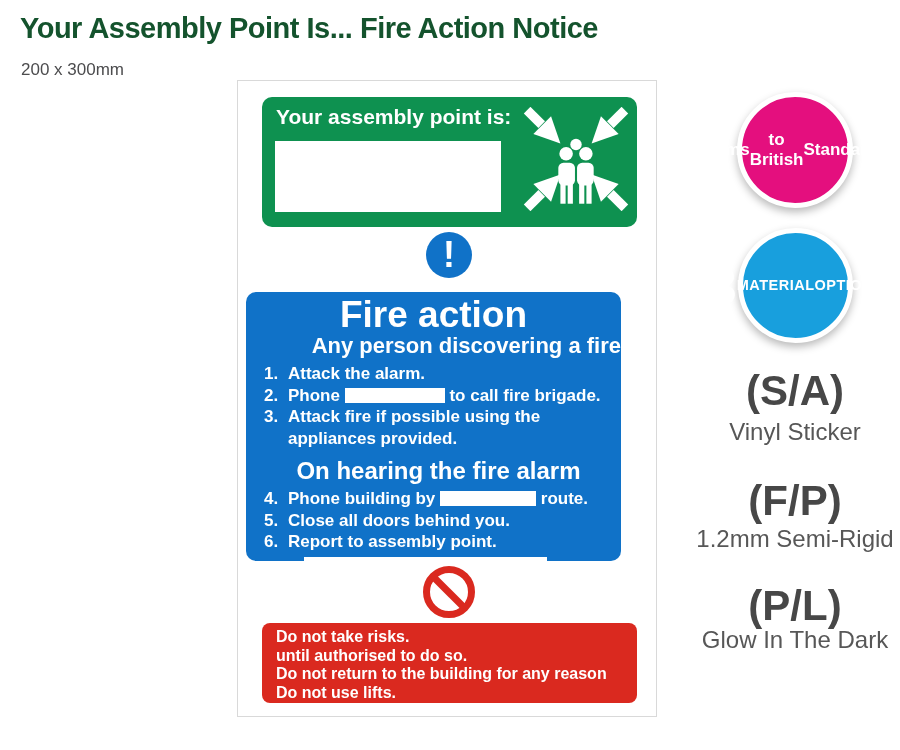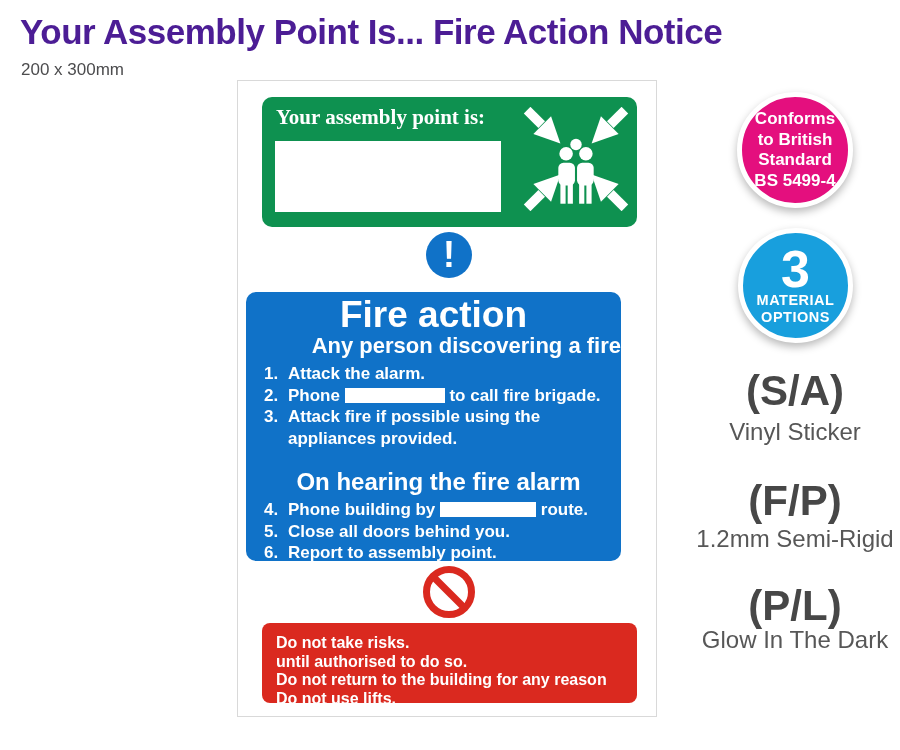--- a/index.html
+++ b/index.html
@@ -1,31 +1,31 @@
 <!DOCTYPE html>
 <html><head>
 <meta charset="utf-8">
 <style>
   * { margin:0; padding:0; box-sizing:border-box; }
   html,body { width:900px; height:750px; background:#ffffff;
               font-family:"Liberation Sans", sans-serif; }
   #stage { position:relative; width:900px; height:750px; background:#fff; overflow:hidden; }
 
   
-  .page-title { position:absolute; left:20px; top:12px; font-size:35px; font-weight:bold;
-                color:#4c1d95; letter-spacing:-0.5px; }
+  .page-title { position:absolute; left:20px; top:12px; font-size:29px; font-weight:bold;
+                color:#14532d; letter-spacing:-0.5px; }
   .size-label { position:absolute; left:21px; top:60px; font-size:17px; color:#4c4c4e; }
 
   
   .card { position:absolute; left:237px; top:80px; width:420px; height:637px;
           background:#fff; border:1px solid #d9d9d9; }
 
   
   .green-panel { position:absolute; left:24px; top:16px; width:375px; height:130px;
-                 background:#0E9150; border-radius:10px;font-family:Liberation Serif, serif; }
+                 background:#0E9150; border-radius:10px; }
   .green-title { position:absolute; left:14px; top:8px; font-size:21px; font-weight:bold; color:#fff; }
   .green-blank { position:absolute; left:13px; top:44px; width:226px; height:71px; background:#fff; }
   .assembly-icon { position:absolute; right:6px; top:10px; }
 
   
   .mandatory-circle { position:absolute; left:188px; top:151px; width:46px; height:46px;
                       border-radius:50%; background:#1072C8; color:#fff; text-align:center;
                       font-size:36px; font-weight:bold; line-height:46px; }
 
   
@@ -33,39 +33,39 @@
                 background:#1072C8; border-radius:10px; color:#fff; overflow:hidden; }
   .fa-heading { text-align:center; font-size:37px; line-height:39px; font-weight:bold; margin-top:3px; }
   .fa-subheading { text-align:right; font-size:22px; line-height:24px; font-weight:bold; }
   .fa-items { margin:5px 8px 0 18px; }
   .fa-row { display:flex; font-size:17px; line-height:21.5px; font-weight:bold; }
   .fa-num { width:24px; flex:none; }
   .fa-text { flex:1; }
   .blank-inline { display:inline-block; background:#fff; height:15px; vertical-align:-2px; }
   .blank-phone { width:100px; }
   .blank-route { width:96px; }
-  .fa-alarm-heading { text-align:center; font-size:24px; line-height:27px; font-weight:bold; margin:19px 0 4px; }
+  .fa-alarm-heading { text-align:center; font-size:24px; line-height:27px; font-weight:bold; margin:8px 0 4px; }
   .blank-bottom { margin:4px 0 0 40px; width:243px; height:20px; background:#fff; }
 
   
   .prohibit-circle { position:absolute; left:185px; top:485px; width:52px; height:52px;
                      border-radius:50%; background:#fff; border:7px solid #DA291F; }
   .prohibit-bar { position:absolute; left:-3px; top:15.5px; width:44px; height:7px;
                   background:#DA291F; transform:rotate(45deg); }
 
   
   .red-panel { position:absolute; left:24px; top:542px; width:375px; height:80px;
                background:#DA291F; border-radius:8px; color:#fff;
-               padding:11px 8px 0 14px; }
+               padding:5px 8px 0 14px; }
   .red-line { font-size:16px; line-height:18.5px; font-weight:bold; }
 
   
   .badge { position:absolute; border-radius:50%; border:5px solid #fff;
            box-shadow:0 4px 8px rgba(0,0,0,0.28); color:#fff; display:flex;
-           flex-direction:column; align-items:center; justify-content:center; text-align:center; }
+           flex-direction:row; align-items:center; justify-content:center; text-align:center; }
   .badge-standard { left:737px; top:92px; width:116px; height:116px; background:#E40F7E; }
   .badge-standard .badge-line { font-size:17px; line-height:20.5px; font-weight:bold; }
   .badge-material { left:738px; top:228px; width:115px; height:115px; background:#189FDD; }
   .badge-count { font-size:52px; line-height:46px; font-weight:bold; }
   .badge-material .badge-line { font-size:14.5px; line-height:17px; font-weight:bold; letter-spacing:0.5px; }
 
   
   .mat-code { position:absolute; left:670px; width:250px; text-align:center;
               font-size:42px; font-weight:bold; color:#474747; }
   .mat-label { position:absolute; left:670px; width:250px; text-align:center;

